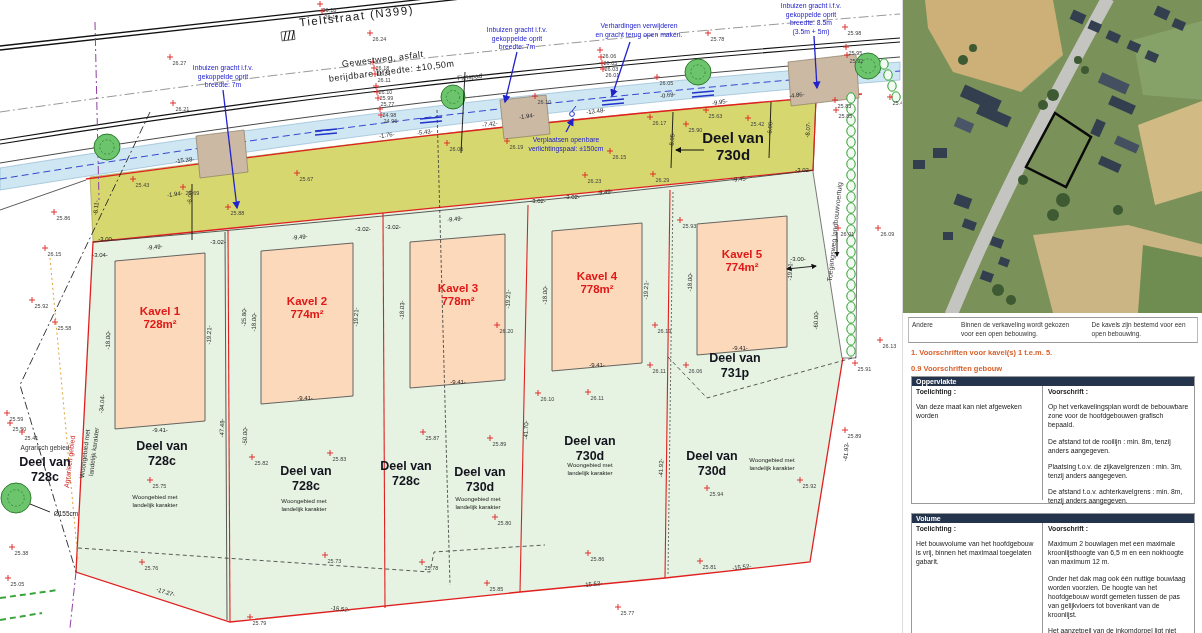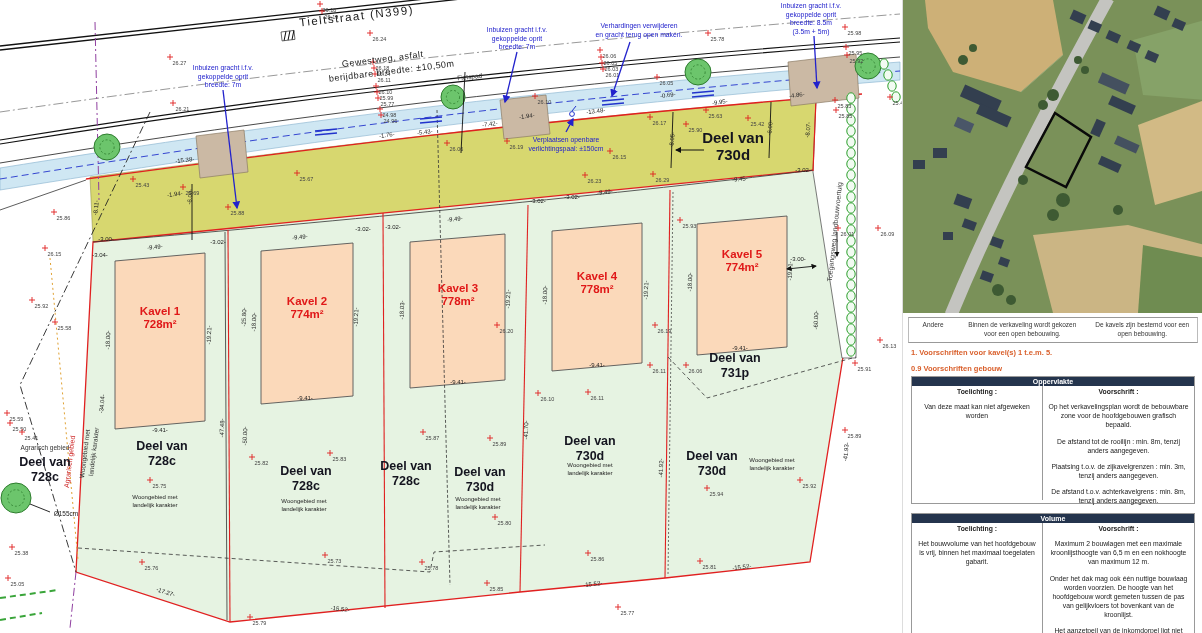--- a/index.html
+++ b/index.html
@@ -1,21 +1,21 @@
 <!DOCTYPE html>
 <html><head>
 <meta charset="utf-8">
 <style>
   html,body{margin:0;padding:0;background:#888;}
   .stage{position:relative;width:1202px;height:633px;background:#fff;overflow:hidden;
          outline:1px solid #1a1a1a;font-family:"Liberation Sans",sans-serif;}
   .plan{position:absolute;left:0;top:0;width:902px;height:633px;background:#fff;}
   .plan svg{display:block;}
   svg text{font-family:"Liberation Sans",sans-serif;}
-  .side{position:absolute;left:902px;top:0;width:300px;height:633px;background:#fff;border-left:1px solid #ddd;text-align:center;}
+  .side{position:absolute;left:902px;top:0;width:300px;height:633px;background:#fff;border-left:1px solid #ddd;}
   .aerial{position:absolute;left:0;top:0;width:300px;height:313px;overflow:hidden;}
   .andere{position:absolute;left:5px;top:317px;width:290px;min-height:26px;
           border-top:1px solid #999;border-bottom:1px solid #999;border-left:1px solid #bbb;border-right:1px solid #bbb;
           display:flex;font-size:6.5px;color:#333;line-height:1.35;box-sizing:border-box;padding:3px 0;}
   .andere .c1{width:44px;padding:0 3px;}
   .andere .c2{width:128px;padding:0 4px;}
   .andere .c3{width:106px;padding:0 4px;}
   .h1{position:absolute;left:8px;top:348px;font-size:7.5px;font-weight:bold;color:#d95f2b;}
   .h2{position:absolute;left:8px;top:364px;font-size:7.5px;font-weight:bold;color:#d95f2b;}
   .spec{position:absolute;left:8px;width:284px;border:1px solid #999;background:#fff;

